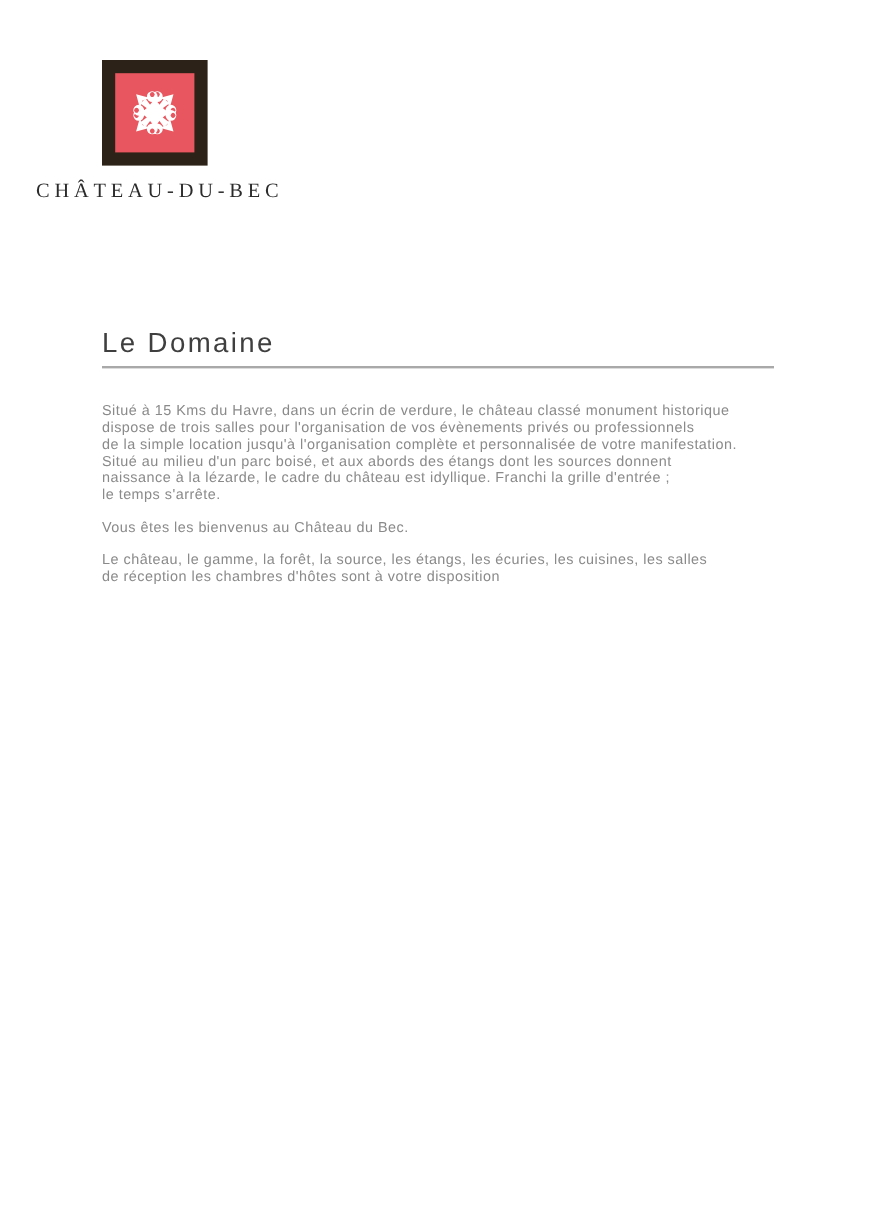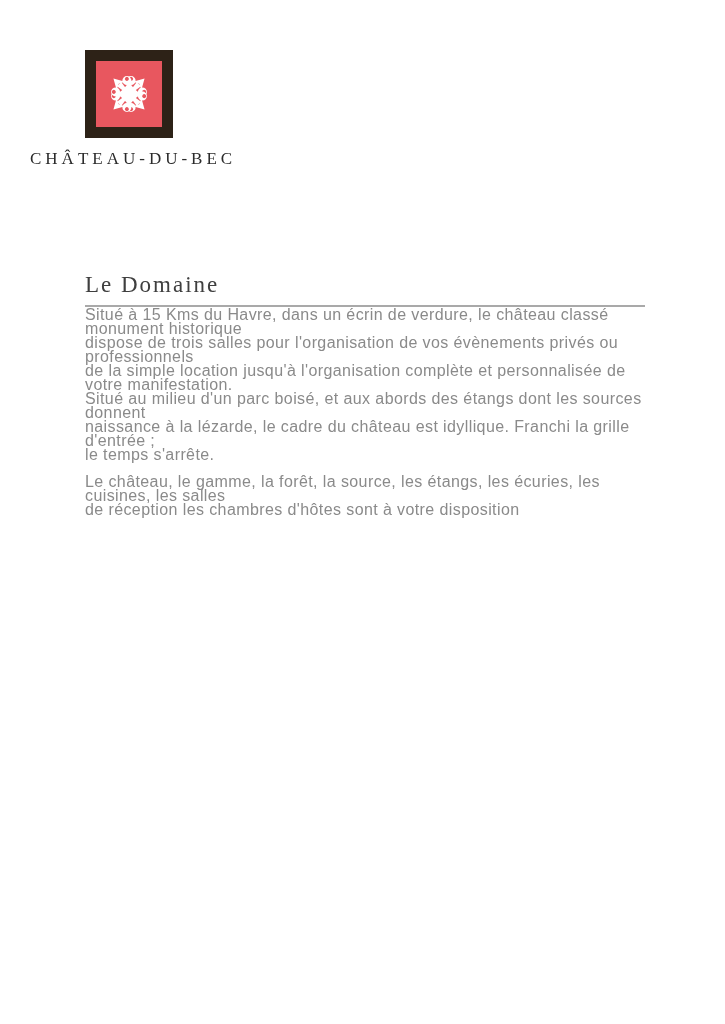--- a/index.html
+++ b/index.html
@@ -57,36 +57,36 @@
     color:var(--wordmark-color);
     white-space:nowrap;
   }
   .content{
     position:absolute;
     top:272px;
     left:85px;
     width:560px;
   }
   .title{
-    font-family:Liberation Serif, serif;
+    font-family:Liberation Sans, sans-serif;
     font-size:23px;
     font-weight:normal;
     letter-spacing:2px;
     color:var(--title-color);
     margin:0;
     line-height:1.15;
   }
   .rule{
     border:0;
     border-top:2px solid var(--rule-color);
     margin:7px 0 0 0;
   }
   .body-text{
-    margin-top:1px;
-    font-size:16px;
+    margin-top:28px;
+    font-size:12px;
     line-height:14px;
     letter-spacing:0.4px;
     color:var(--body-color);
   }
   .body-text p{
     margin:0 0 13px 0;
     white-space:pre-line;
   }
 </style>
 </head>
@@ -122,18 +122,19 @@
   <main class="content">
     <h1 class="title">Le Domaine</h1>
     <hr class="rule">
     <div class="body-text">
       <p>Situé à 15 Kms du Havre, dans un écrin de verdure, le château classé monument historique
 dispose de trois salles pour l'organisation de vos évènements privés ou professionnels
 de la simple location jusqu'à l'organisation complète et personnalisée de votre manifestation.
 Situé au milieu d'un parc boisé, et aux abords des étangs dont les sources donnent
 naissance à la lézarde, le cadre du château est idyllique. Franchi la grille d'entrée ;
 le temps s'arrête.</p>
+      <p>Vous êtes les bienvenus au Château du Bec.</p>
       <p>Le château, le gamme, la forêt, la source, les étangs, les écuries, les cuisines, les salles
 de réception les chambres d'hôtes sont à votre disposition</p>
     </div>
   </main>
 
 </div>
 
 </body></html>

